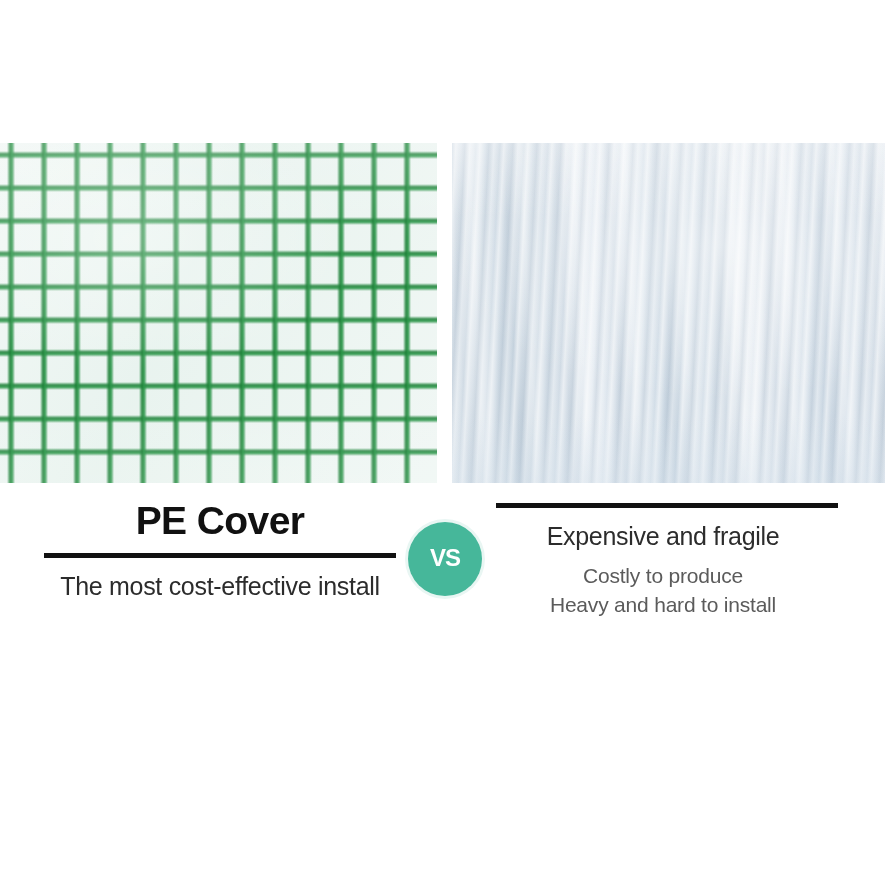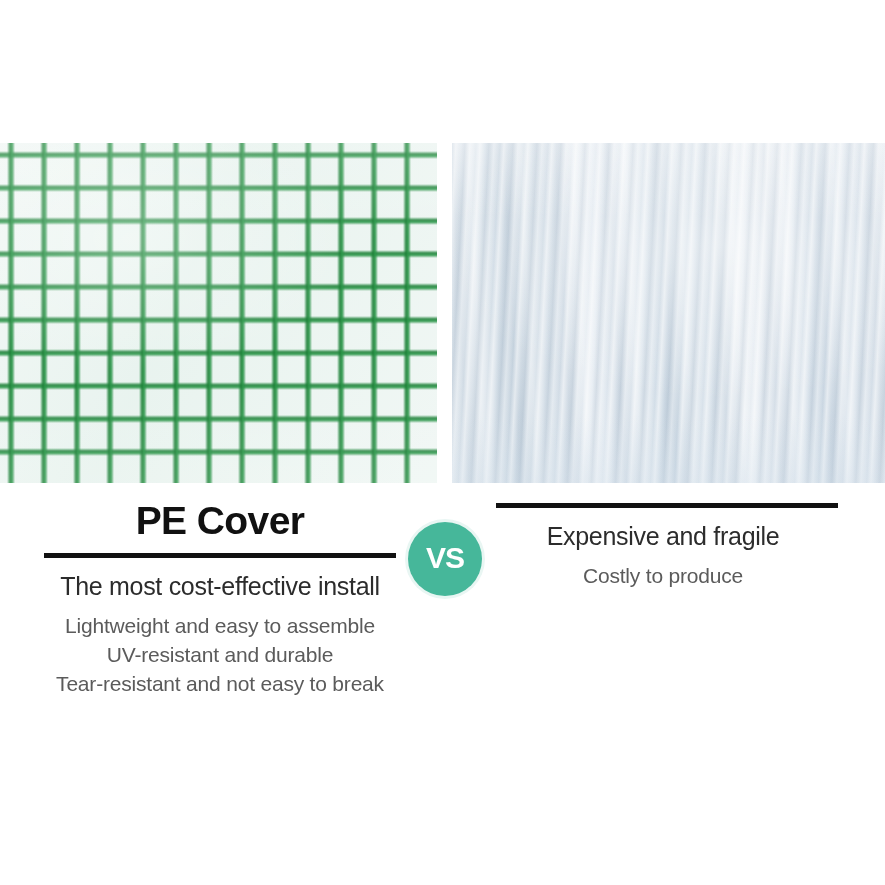--- a/index.html
+++ b/index.html
@@ -199,21 +199,21 @@
     height: 74px;
     border-radius: 50%;
     background: #46b79a;
     display: flex;
     align-items: center;
     justify-content: center;
     box-shadow: 0 0 0 3px rgba(70,183,154,0.12);
   }
   .vs-badge .vs-text {
     font-family: "Liberation Sans", sans-serif;
-    font-size: 30px;
+    font-size: 24px;
     font-weight: bold;
     color: #ffffff;
     letter-spacing: -1px;
     line-height: 1;
     transform: translateY(-1px);
   }
 </style>
 </head>
 <body>
 
@@ -232,32 +232,28 @@
     </div>
 
   </div>
 
   <div class="compare">
 
     <div class="col col-left">
       <h2 class="heading">PE Cover</h2>
       <div class="rule"></div>
       <p class="subhead">The most cost-effective install</p>
-      <ul class="features">
-        <li>Lightweight and easy to assemble</li>
-        <li>UV-resistant and durable</li>
-        <li>Tear-resistant and not easy to break</li>
-      </ul>
     </div>
 
     <div class="col col-right">
       <div class="rule"></div>
       <p class="subhead">Expensive and fragile</p>
       <ul class="features">
         <li>Costly to produce</li>
+        <li>Heavy and hard to install</li>
       </ul>
     </div>
 
   </div>
 
   <div class="vs-badge">
     <span class="vs-text">VS</span>
   </div>
 
 </div>

